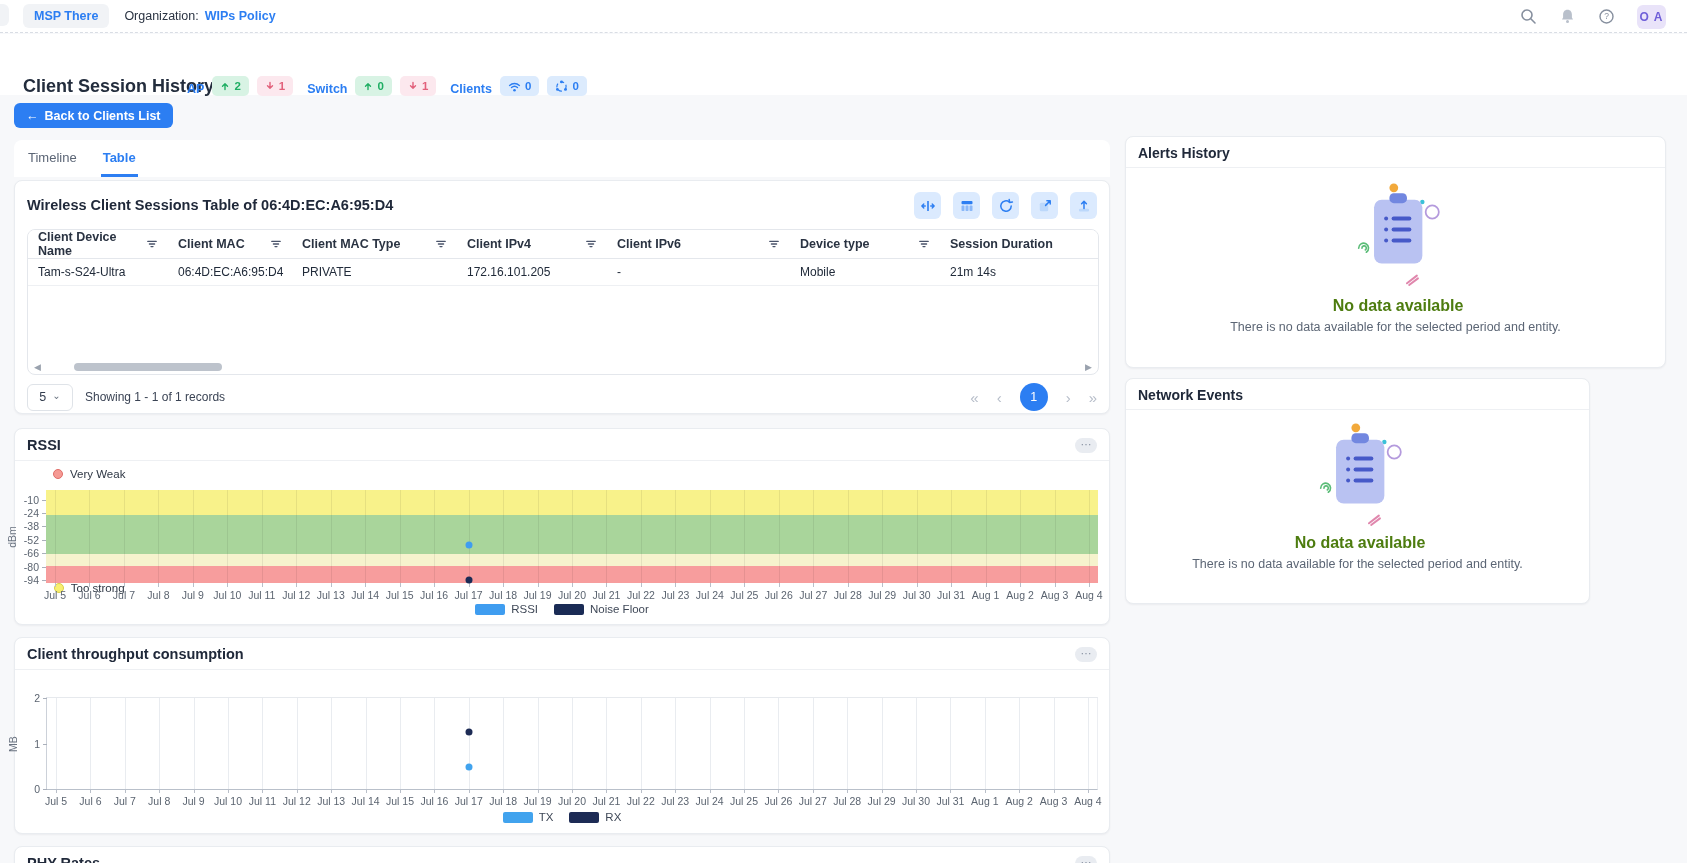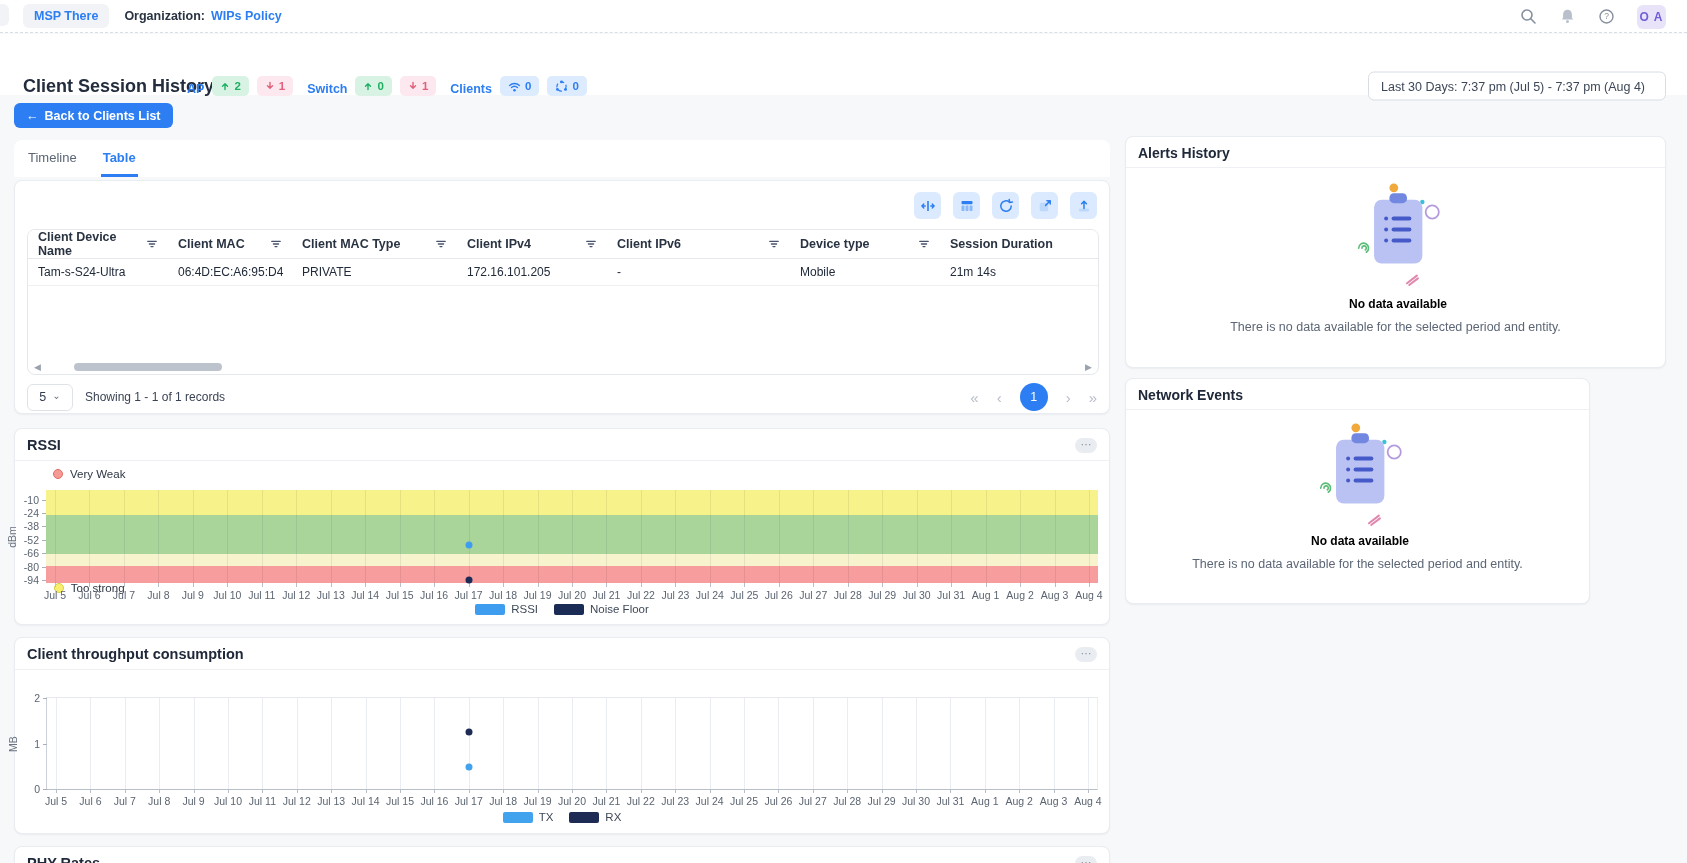--- a/index.html
+++ b/index.html
@@ -5,21 +5,21 @@
   * { margin:0; padding:0; box-sizing:border-box; }
   body { font-family:"Liberation Sans", sans-serif; background:#f7f8fa; }
   #app { position:relative; width:1687px; height:863px; background:#f7f8fa; overflow:hidden; }
 
   
   .topbar { position:absolute; left:0; top:0; width:1687px; height:33px; background:#fff;
             border-bottom:1px dashed #d9dde4; display:flex; align-items:center; }
   .edge-chip { position:absolute; left:0; top:4px; width:9px; height:22px; background:#f1f3f6; border-radius:0 6px 6px 0; }
   .msp-chip { margin-left:23px; background:#f1f3f6; color:#2c7ef2; font-size:12.5px; font-weight:700;
               padding:5px 11px; border-radius:6px; cursor:pointer; }
-  .org-label { margin-left:15px; font-size:12.5px; font-weight:700; color:#2a3342; }
+  .org-label { margin-left:15px; font-size:12.5px; font-weight:400; color:#2a3342; }
   .org-name { margin-left:6px; font-size:12.5px; font-weight:700; color:#2c7ef2; cursor:pointer; }
   .topbar-right { position:absolute; right:21px; top:0; height:33px; display:flex; align-items:center; gap:22px; }
   .tb-icon { width:17px; height:17px; cursor:pointer; display:block; }
   .avatar { width:29px; height:24px; background:#e9e3f9; border-radius:6px; color:#6f5fd8;
             font-size:12px; font-weight:700; display:flex; align-items:center; justify-content:center;
             letter-spacing:1px; cursor:pointer; }
 
   
   .page-header { position:absolute; left:0; top:34px; width:1687px; height:61px; background:#fff;padding-left:24px; }
   .page-title { position:absolute; left:23px; top:52px; transform:translateY(-50%); font-size:18px; font-weight:700; color:#232d3d; }
@@ -107,21 +107,21 @@
   .series-legend { position:absolute; left:0; right:0; display:flex; justify-content:center; align-items:center; gap:16px; }
   .sl-item { display:flex; align-items:center; gap:6px; font-size:11.5px; color:#3f4857; }
   .sl-swatch { width:30px; height:11px; border-radius:2px; }
 
   
   #alerts-card { left:1125px; top:136px; width:541px; height:232px; }
   #events-card { left:1125px; top:378px; width:465px; height:226px; }
   .side-header { position:absolute; left:0; right:0; top:0; height:31px; border-bottom:1px solid #eef0f3; }
   .side-header .card-title { position:absolute; left:12px; top:8px; font-size:14px; }
   .empty-illustration { position:absolute; left:50%; transform:translateX(-50%); }
-  .empty-title { position:absolute; left:5px; right:0; text-align:center; font-size:12px; font-weight:700; color:#000000; }
+  .empty-title { position:absolute; left:5px; right:0; text-align:center; font-size:16px; font-weight:700; color:#4d7c0f; }
   .empty-text { position:absolute; left:0; right:0; text-align:center; font-size:12.5px; color:#5c6675; }
 </style>
 </head>
 <body>
 
 <div id="app">
 
   <div class="topbar">
     <div class="edge-chip"></div>
     <div class="msp-chip">MSP There</div>
@@ -185,34 +185,34 @@
       <span class="badge blue">
         <svg width="13" height="13" viewBox="0 0 13 13">
           <circle cx="6.5" cy="6.5" r="4.6" fill="none" stroke="#2c7ef2" stroke-width="1.2" stroke-dasharray="4 2.6"></circle>
           <circle cx="6.5" cy="1.9" r="1.4" fill="#2c7ef2"></circle>
           <circle cx="2.4" cy="9.4" r="1.4" fill="#2c7ef2"></circle>
           <circle cx="10.6" cy="9.4" r="1.4" fill="#2c7ef2"></circle>
         </svg>
         <span>0</span>
       </span>
     </div>
-    <div class="date-box">Last 30 Days: 7:37 pm (Jul 5) - 7:37 pm (Aug 4)</div>
   </div>
 
   <button class="back-btn">
     <span>←</span>
     <span>Back to Clients List</span>
   </button>
 
   <div class="tabs-bar">
     <div class="tab">Timeline</div>
     <div class="tab active">Table</div>
   </div>
 
   <div class="card" id="table-card">
+    <div class="card-title">Wireless Client Sessions Table of 06:4D:EC:A6:95:D4</div>
     <div class="toolbar">
       <button class="tool-btn">
         <svg width="16" height="16" viewBox="0 0 16 16">
           <line x1="8" y1="3" x2="8" y2="13" stroke="#2c7ef2" stroke-width="1.6"></line>
           <path d="M5.3 8H1.8M1.8 8l2-2M1.8 8l2 2M10.7 8h3.5M14.2 8l-2-2M14.2 8l-2 2" fill="none" stroke="#2c7ef2" stroke-width="1.3" stroke-linecap="round" stroke-linejoin="round"></path>
         </svg>
       </button>
       <button class="tool-btn">
         <svg width="16" height="16" viewBox="0 0 16 16">
           <rect x="2.5" y="3" width="11" height="3.2" rx="1" fill="#2c7ef2"></rect>

